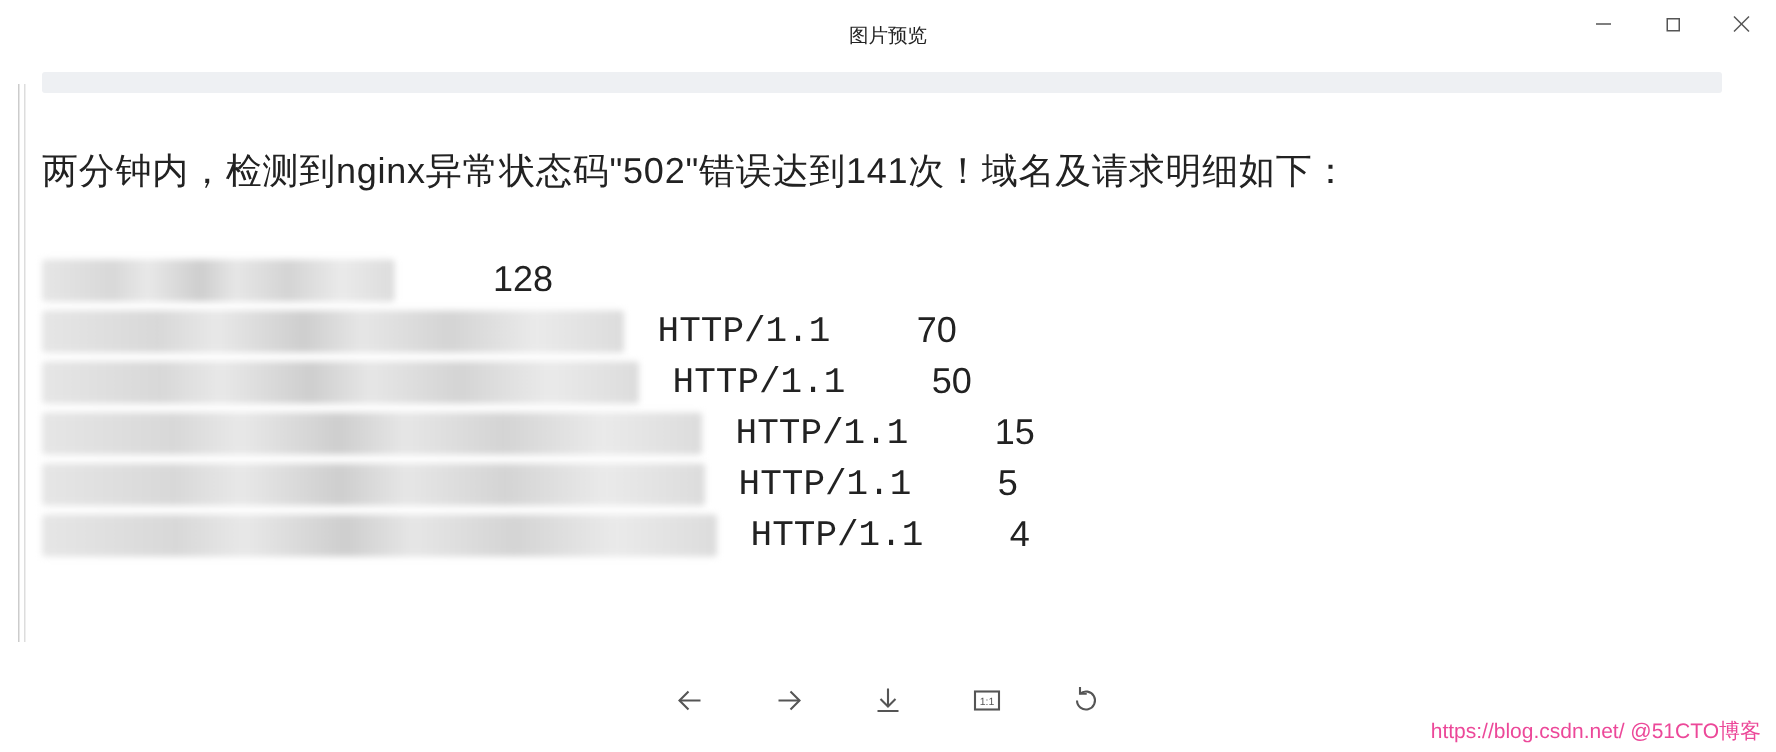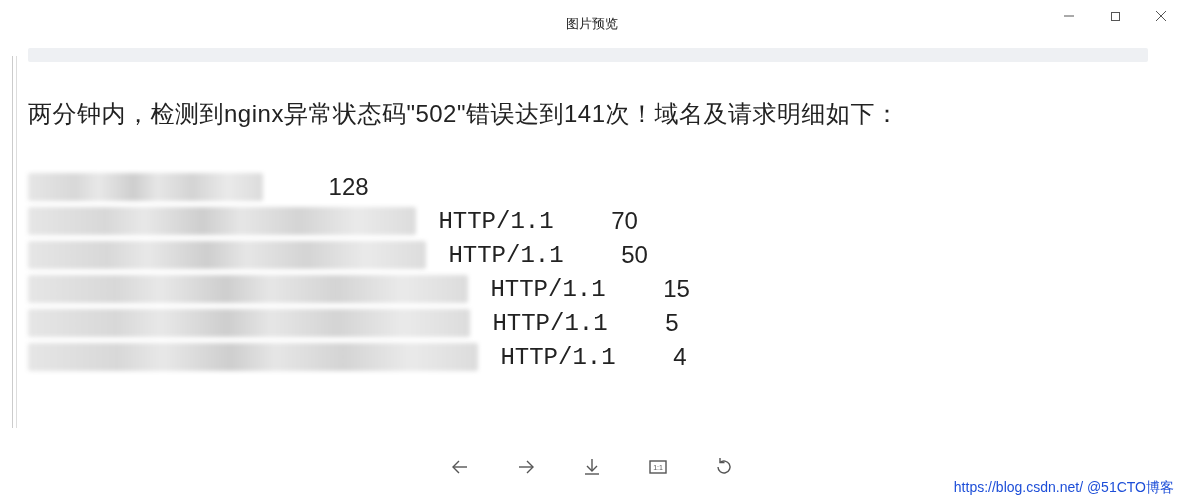--- a/index.html
+++ b/index.html
@@ -115,21 +115,21 @@
       align-items: center;
       justify-content: center;
     }
     .tb-btn svg { stroke: #555; fill: none; stroke-width: 1.4; }
 
     .watermark {
       position: absolute;
       right: 10px;
       bottom: 4px;
       font-size: 14px;
-      color: #1d4ed8;
+      color: #ec4899;
       letter-spacing: 0;
       pointer-events: none;
       user-select: none;
       text-align: center;
     }
   </style>
 </head>
 <body>
 
 <div class="titlebar">

